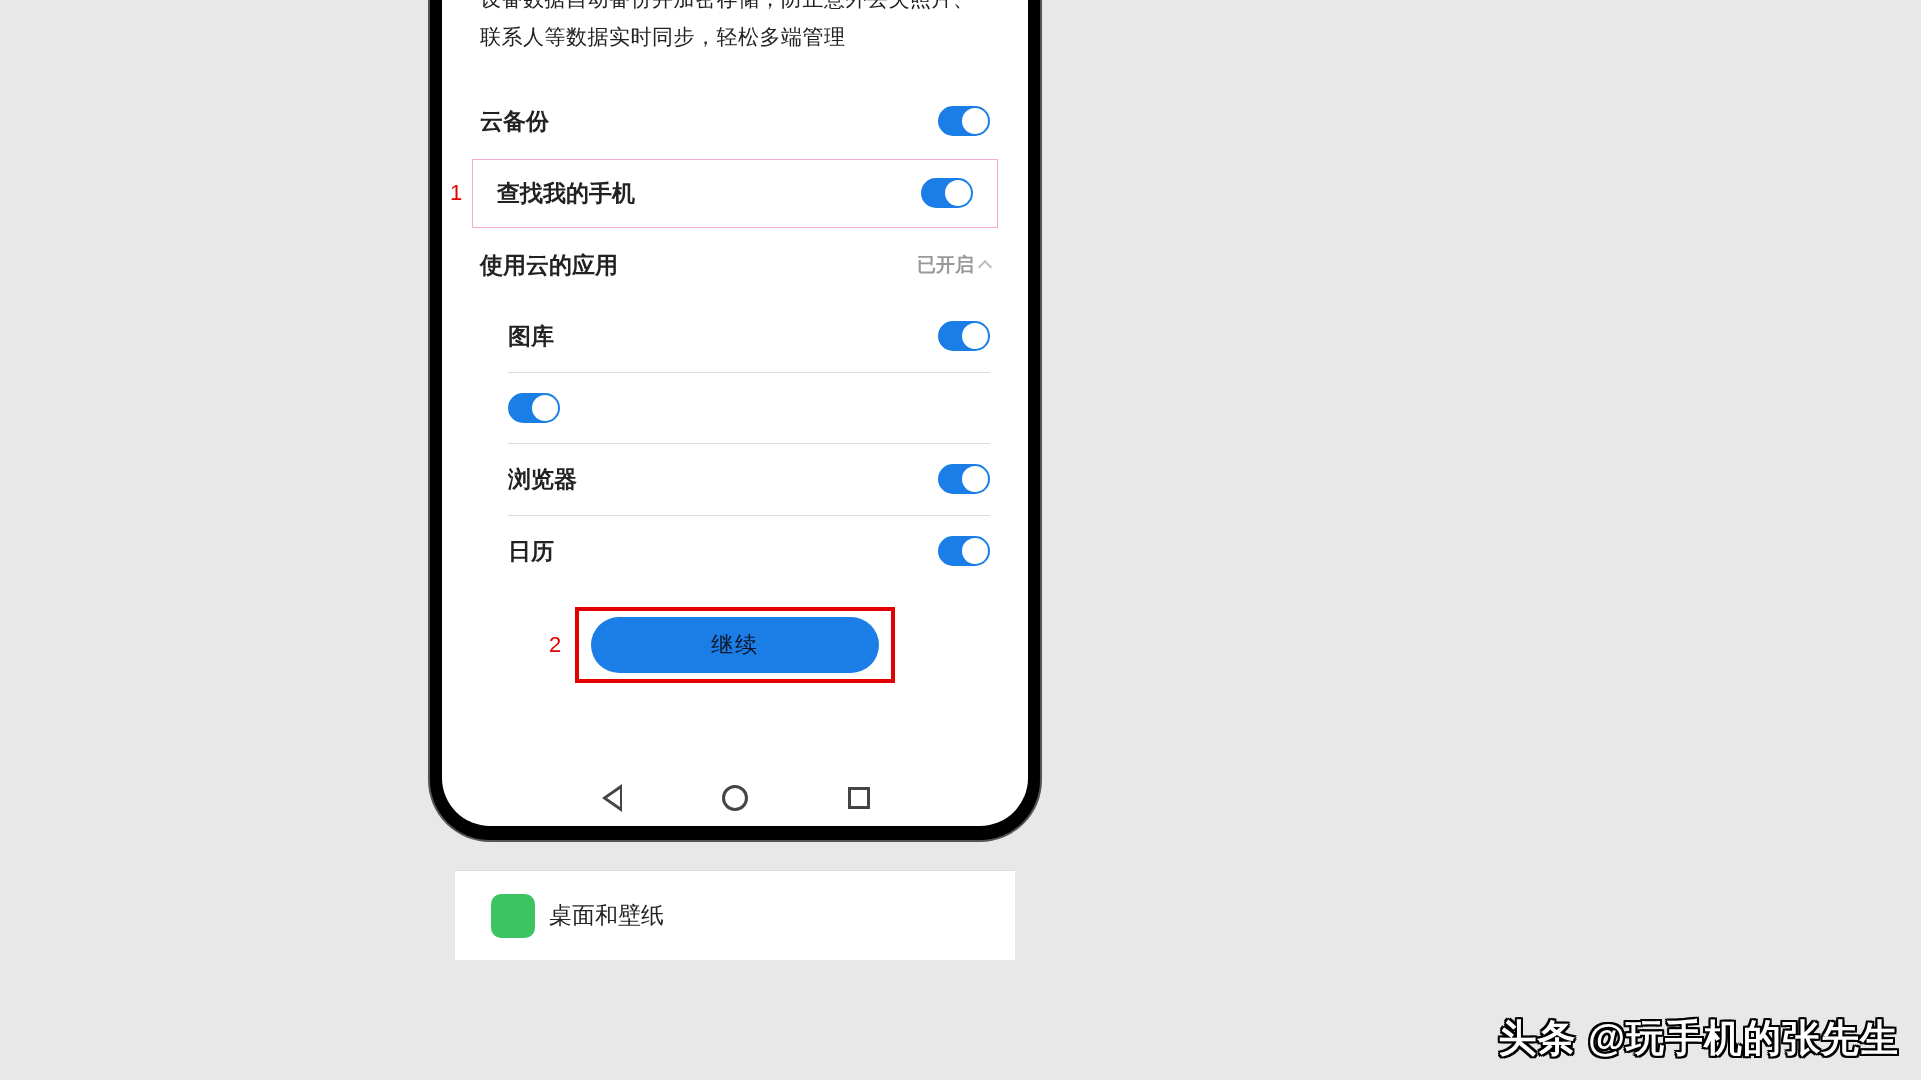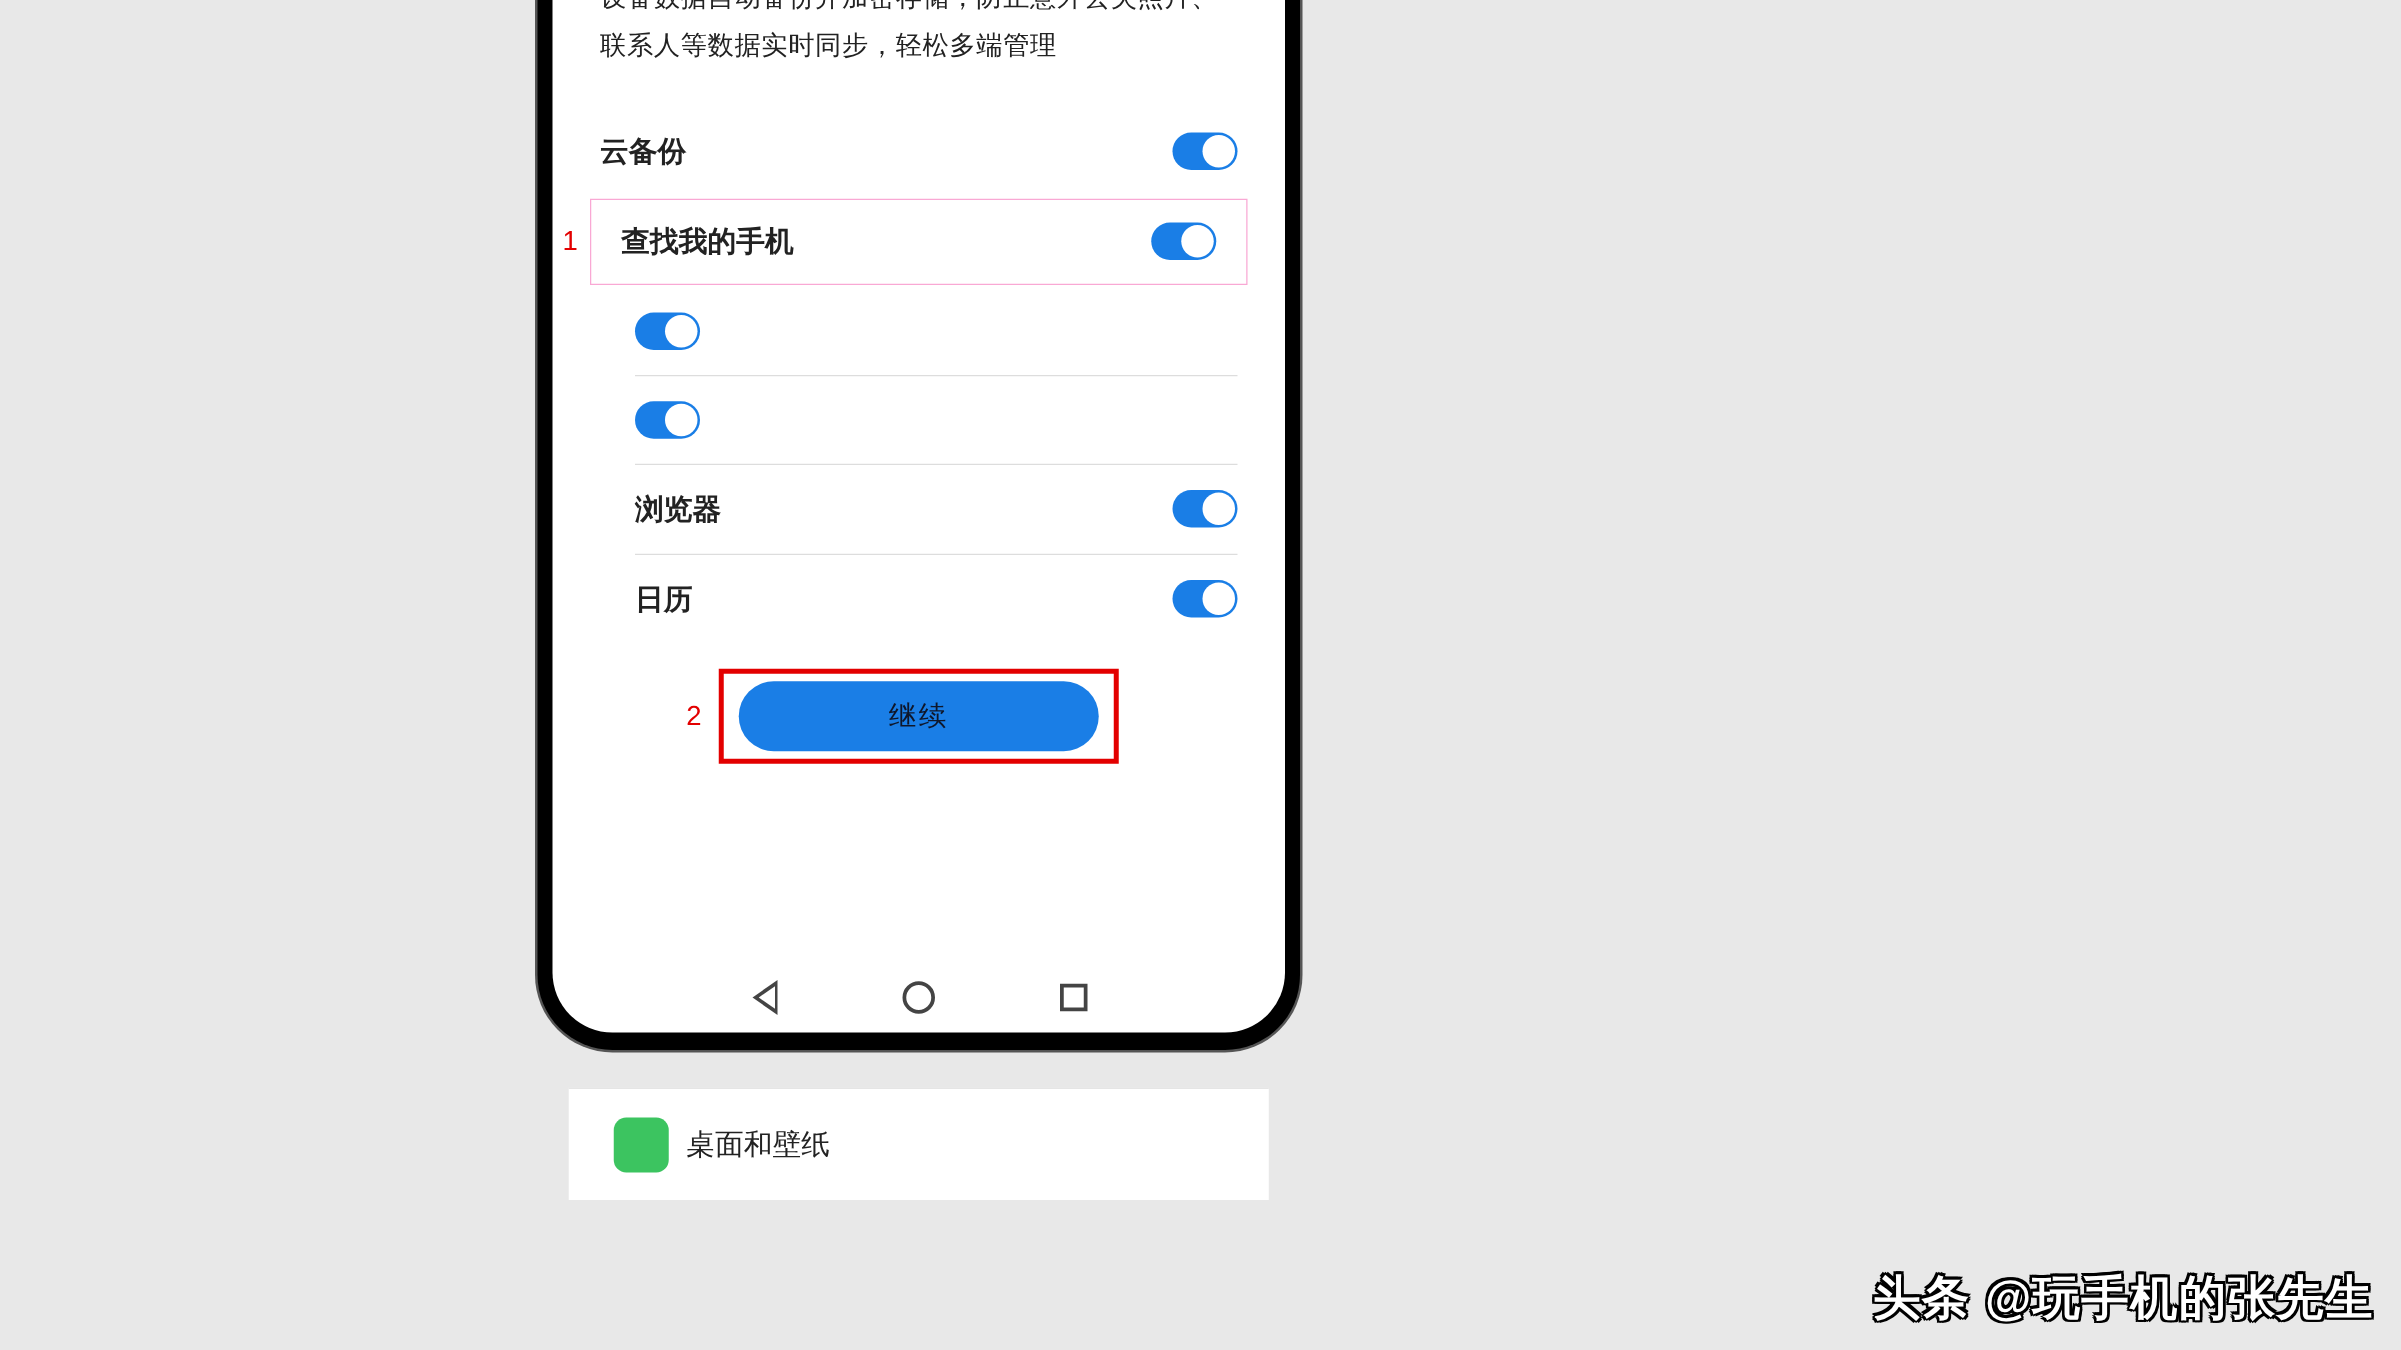--- a/index.html
+++ b/index.html
@@ -240,22 +240,30 @@
         <div class="find-row-wrapper">
           <span class="annotation-1">1</span>
           <div class="highlight-box">
             <div class="row" style="padding:4px 0">
               <span class="row-label">查找我的手机</span>
               <span class="toggle"></span>
             </div>
           </div>
         </div>
 
+        <div class="row">
+          <span class="row-label">使用云的应用</span>
+          <span class="row-sub">
+            <span>已开启</span>
+            <span class="chevron-up"></span>
+          </span>
+        </div>
 
         <div class="row indent">
+          <span class="row-label">图库</span>
           <span class="toggle"></span>
         </div>
         <div class="divider"></div>
 
         <div class="row indent">
           <span class="toggle"></span>
         </div>
         <div class="divider"></div>
 
         <div class="row indent">

